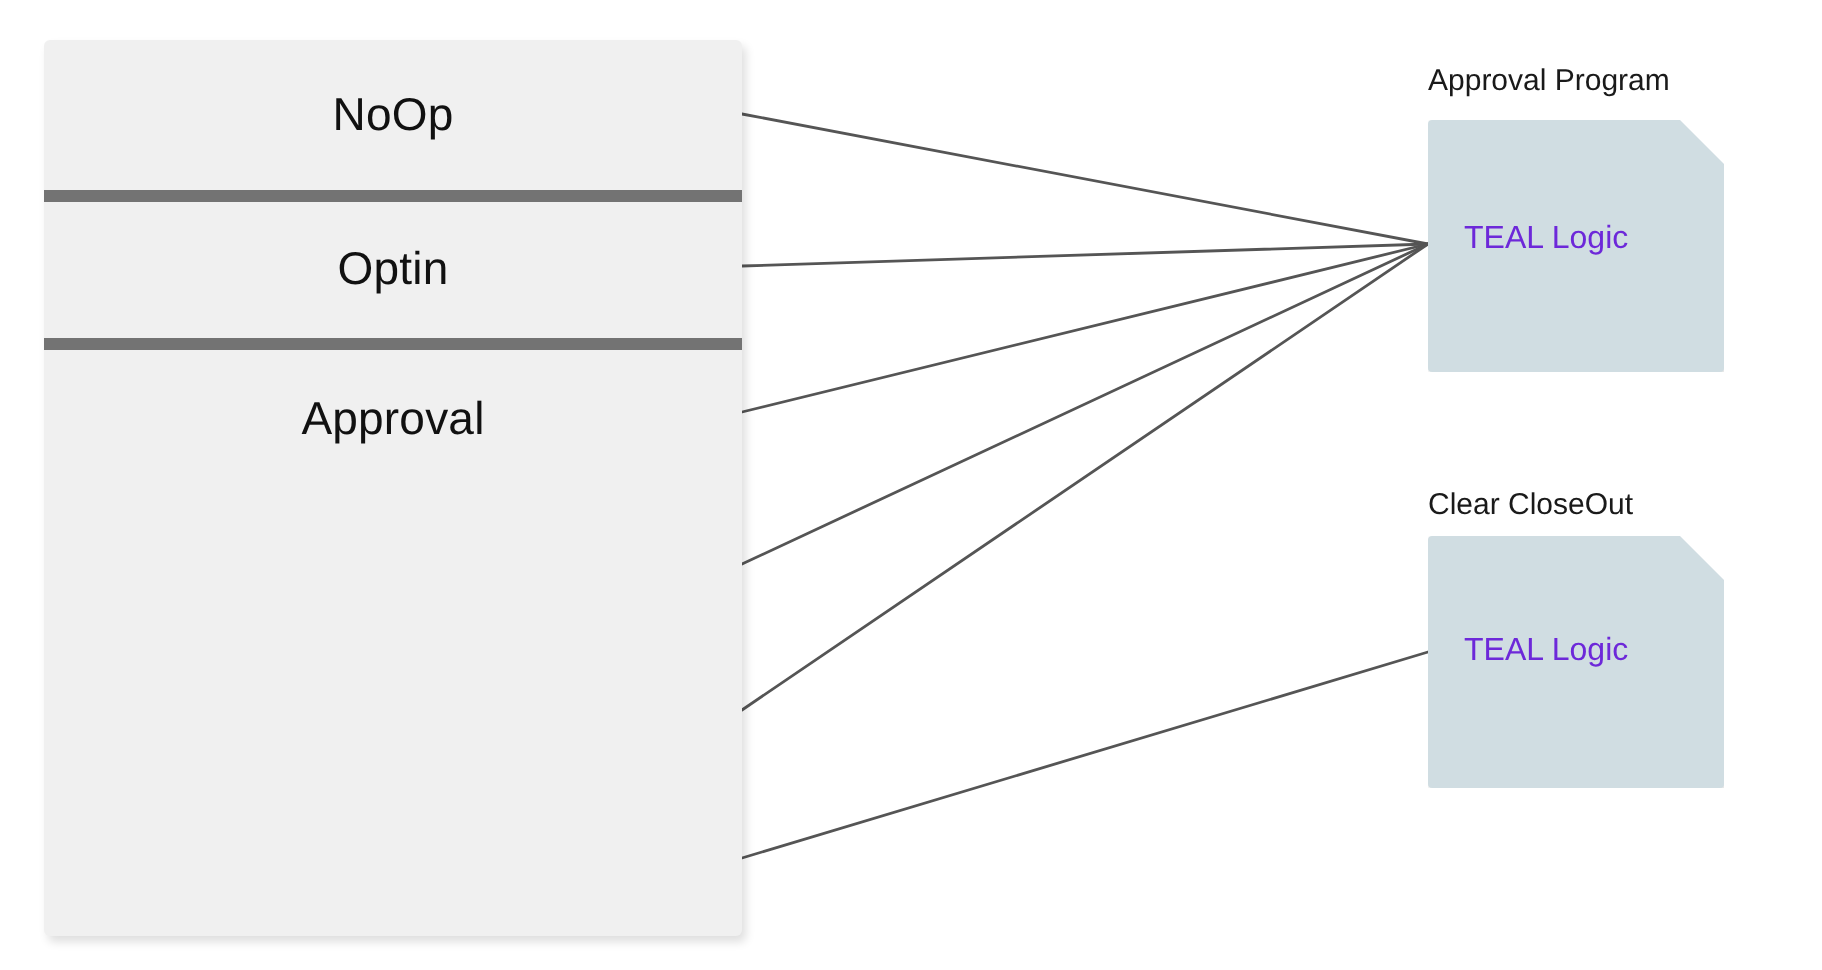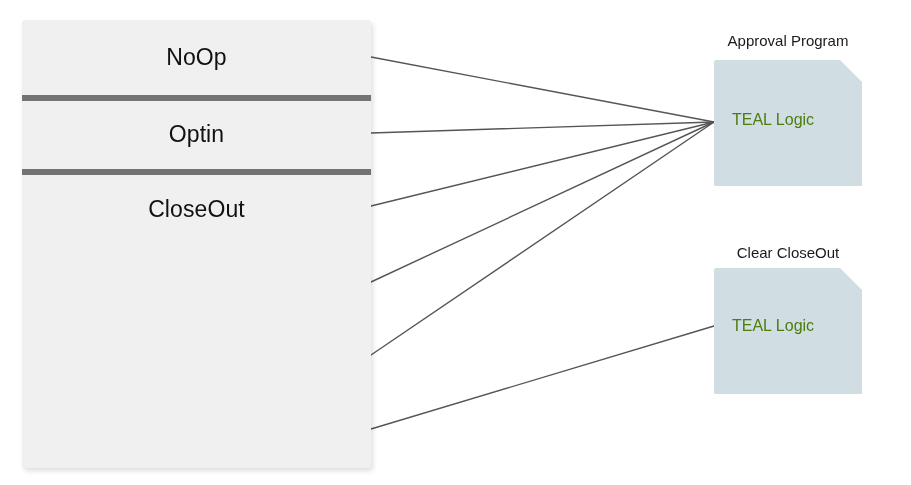--- a/index.html
+++ b/index.html
@@ -68,37 +68,37 @@
     color: #111111;
     letter-spacing: 0.1px;
     line-height: 1;
     white-space: nowrap;
   }
   .program-title {
     position: absolute;
     font-size: 15px;
     color: #1a1a1a;
     white-space: nowrap;
-    text-align: center;
+    text-align: left;
     line-height: 1;
   }
   .doc-shape {
     position: absolute;
     width: 148px;
     height: 126px;
     background: #d0dde2;
     filter: drop-shadow(2px 3px 4px rgba(0,0,0,0.16));
     -webkit-clip-path: polygon(0 0, calc(100% - 22px) 0, 100% 22px, 100% 100%, 0 100%);
     clip-path: polygon(0 0, calc(100% - 22px) 0, 100% 22px, 100% 100%, 0 100%);
     border-radius: 2px;
   }
   .doc-label {
     position: absolute;
     font-size: 16px;
-    color: #4d7c0f;
+    color: #6d28d9;
     white-space: nowrap;
     line-height: 1;
   }
 
   
   #approval-title { left: 714px; top: 33px; width: 148px; }
   #approval-doc   { left: 714px; top: 60px; }
   #approval-text  { left: 732px; top: 112px; }
 
   #clear-title { left: 714px; top: 245px; width: 148px; }
@@ -122,21 +122,21 @@
   </svg>
 
   <div class="oncomplete-list">
     <div class="oncomplete-row">
       <span class="oncomplete-label">NoOp</span>
     </div>
     <div class="oncomplete-row">
       <span class="oncomplete-label">Optin</span>
     </div>
     <div class="oncomplete-row">
-      <span class="oncomplete-label">CloseOut</span>
+      <span class="oncomplete-label">Approval</span>
     </div>
   </div>
 
   <div class="program-title" id="approval-title">Approval Program</div>
   <div class="doc-shape" id="approval-doc"></div>
   <div class="doc-label" id="approval-text">TEAL Logic</div>
 
   <div class="program-title" id="clear-title">Clear CloseOut</div>
   <div class="doc-shape" id="clear-doc"></div>
   <div class="doc-label" id="clear-text">TEAL Logic</div>

